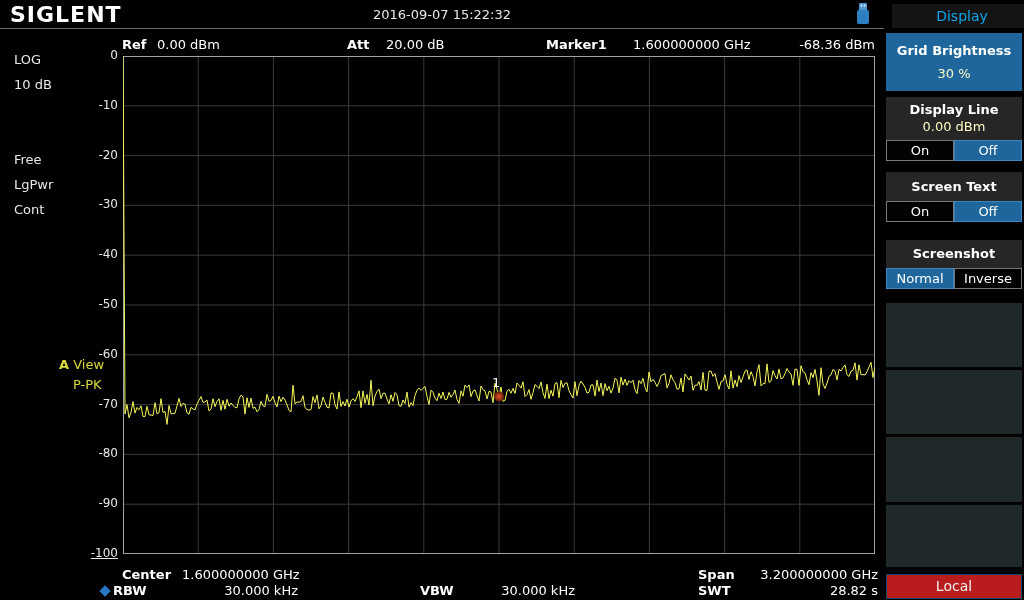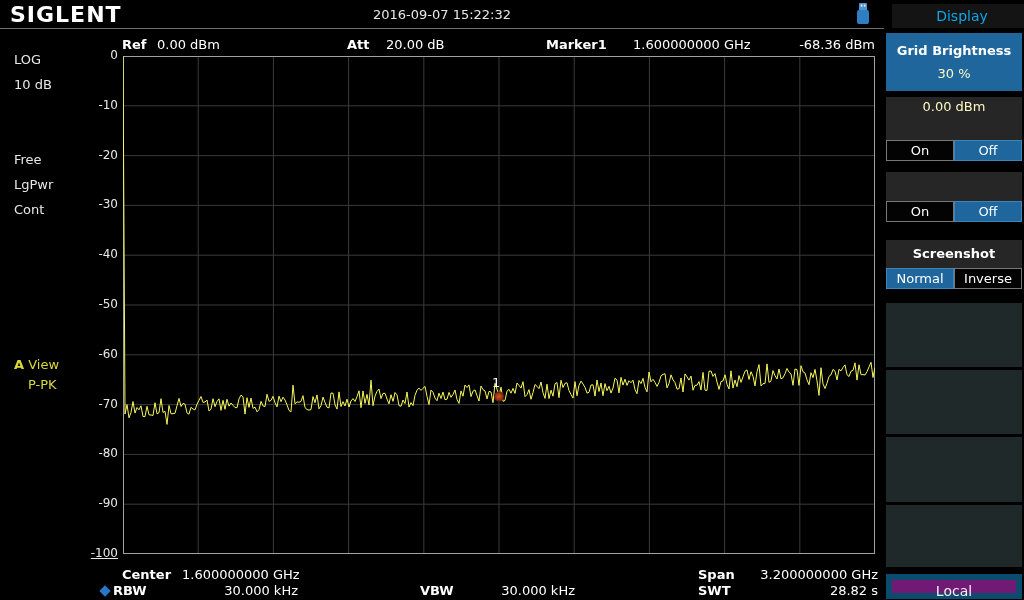--- a/index.html
+++ b/index.html
@@ -14,21 +14,21 @@
     font-size:13px; color:#e8e8e8; }
   #usb { position:absolute; left:854px; top:2px; }
   #topline { position:absolute; left:0; top:28px; width:884px; height:1px; background:#6f6f6f; }
 
   
   .inf { position:absolute; top:37px; font-size:13px; white-space:pre; }
   .b { font-weight:bold; }
 
   
   .lp { position:absolute; font-size:13px; color:#e8e8e8; white-space:pre; }
-  .yel { color:var(--yellow-dim); }
+  .yel { color:var(--yellow-dim);margin-left:45px; }
 
   
   #plot { position:absolute; left:123px; top:56px; }
   .ytick { position:absolute; width:58px; left:60px; text-align:right; font-size:12px;
     color:#e8e8e8; }
 
   
   .ft { position:absolute; font-size:13px; white-space:pre; }
   .ral { text-align:right; }
   #rbw-diamond { position:absolute; left:101px; top:587px; width:8px; height:8px;
@@ -42,21 +42,21 @@
   .cell-label { font-weight:bold; font-size:13px; text-align:center; color:#fff; }
   .cell-value { font-size:13px; text-align:center; color:#fef9c3; }
   .sel { background:var(--accent); }
   .plain { background:var(--cellbg); }
   .togglerow { position:absolute; left:0; bottom:0; width:136px; height:21px; display:flex; }
   .tbtn { flex:1; font-size:13px; text-align:center; line-height:19px; border:1px solid #777;
     background:#030303; color:#fff; }
   .tbtn.on { background:var(--accent); border-color:#3c86bc; }
   .empty-cell { position:absolute; left:2px; width:136px; background:var(--emptybg); }
   #local-btn { position:absolute; left:2px; top:574px; width:136px; height:25px;
-    background:#701a75; border:6px solid #0c4a6e; text-align:center; font-size:14px;
+    background:#b91c1c; border:1px solid #0c4a6e; text-align:center; font-size:14px;
     line-height:23px; color:#f0f0f0; }
 </style>
 </head>
 <body>
 
 <div id="screen">
 
   <div id="logo">SIGLENT</div>
   <div id="datetime">2016-09-07  15:22:32</div>
   <div id="usb">
@@ -140,28 +140,30 @@
 
   <div id="sidebar">
     <div id="sb-title">Display</div>
 
     <div class="cell sel" style="top:33px; height:58px;">
       <div class="cell-label" style="padding-top:10px">Grid Brightness</div>
       <div class="cell-value" style="padding-top:8px">30 %</div>
     </div>
 
     <div class="cell plain" style="top:97px; height:64px;">
+      <div class="cell-label" style="padding-top:5px">Display Line</div>
       <div class="cell-value" style="padding-top:2px">0.00 dBm</div>
       <div class="togglerow">
         <div class="tbtn">On</div>
         <div class="tbtn on">Off</div>
       </div>
     </div>
 
     <div class="cell plain" style="top:172px; height:50px;">
+      <div class="cell-label" style="padding-top:7px">Screen Text</div>
       <div class="togglerow">
         <div class="tbtn">On</div>
         <div class="tbtn on">Off</div>
       </div>
     </div>
 
     <div class="cell plain" style="top:240px; height:49px;">
       <div class="cell-label" style="padding-top:6px">Screenshot</div>
       <div class="togglerow">
         <div class="tbtn on">Normal</div>

